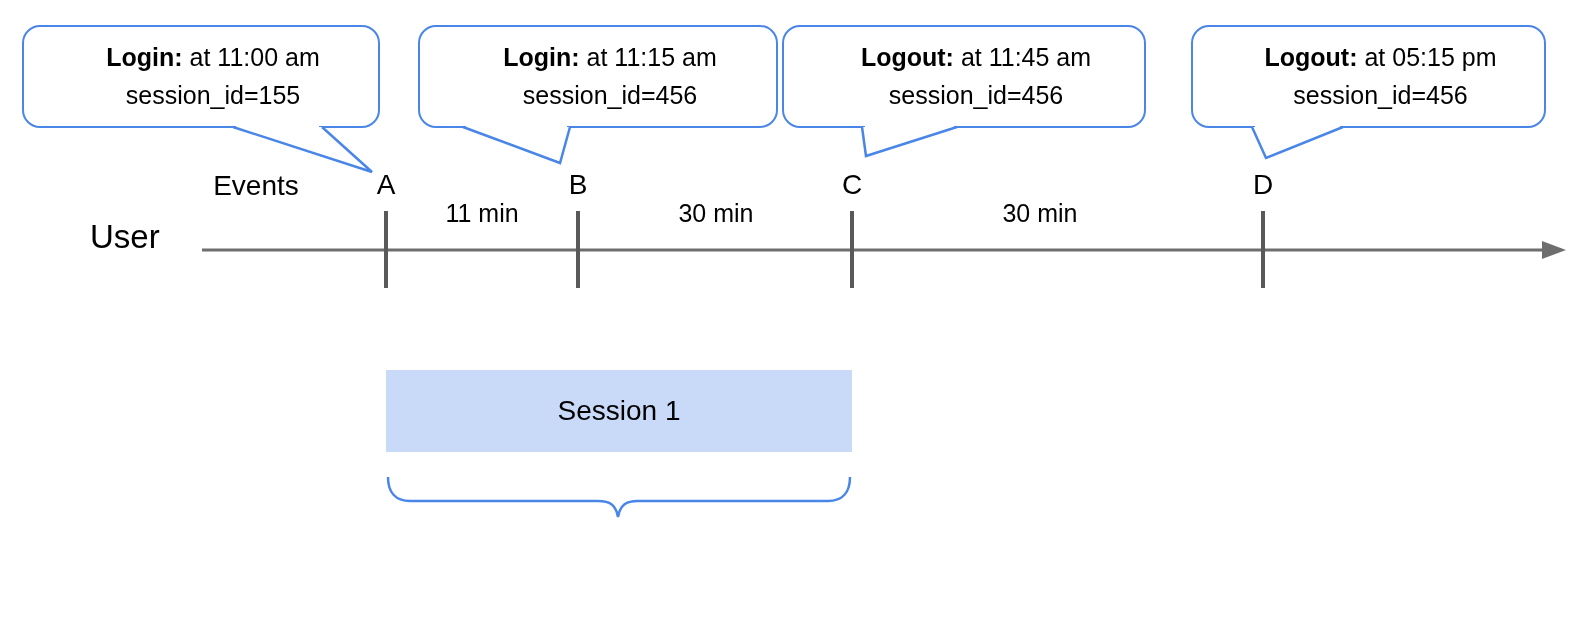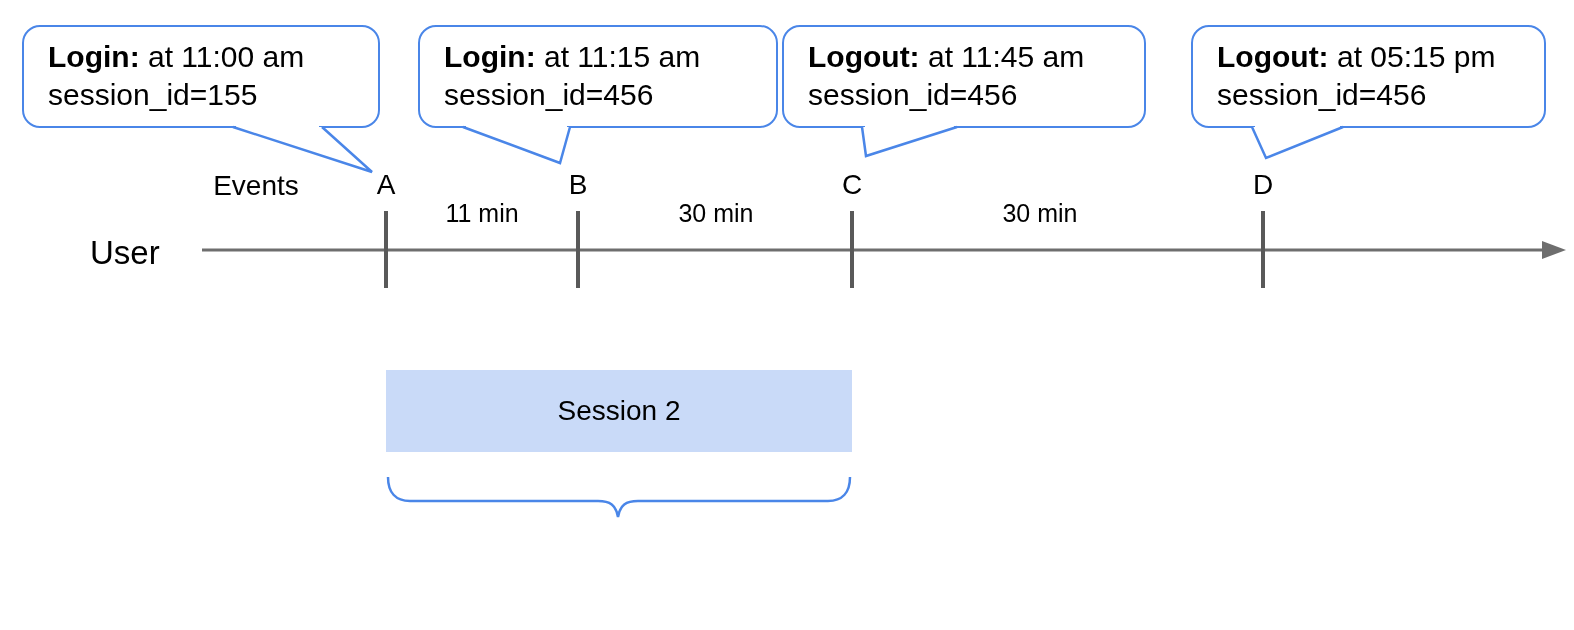--- a/index.html
+++ b/index.html
@@ -15,31 +15,32 @@
   .callout{
     position:absolute;
     top:25px;height:103px;
     border:2.5px solid var(--accent,#4a86e8);
     border-radius:18px;
     background:#fff;
     box-sizing:border-box;
     z-index:1;
   }
   .callout-line{
-    font-size:30px;
+    font-size:25px;
     line-height:38px;
     white-space:pre;
     padding-left:24px;
+    text-align:center;
   }
   .callout-line:first-child{padding-top:11px;}
   .bold{font-weight:700;}
   
   .lbl{position:absolute;white-space:nowrap;z-index:2;}
   .events-label{left:168px;top:170px;width:96px;text-align:center;font-size:28px;margin-left:40px;}
-  .user-label{left:90px;top:234px;font-size:33px;}
+  .user-label{left:90px;top:218px;font-size:33px;}
   .event-letter{top:169px;width:44px;text-align:center;font-size:28px;}
   .interval{top:199px;width:110px;text-align:center;font-size:25px;}
   
   .session-box{
     position:absolute;left:386px;top:370px;width:466px;height:82px;
     background:var(--session-fill,#c9daf8);
     display:flex;align-items:center;justify-content:center;
     font-size:28px;z-index:1;
   }
   .session-length{
@@ -89,21 +90,21 @@
   <div class="lbl event-letter" style="left:830px">C</div>
   <div class="lbl event-letter" style="left:1241px">D</div>
 
   <div class="lbl interval" style="left:427px">11 min</div>
   <div class="lbl interval" style="left:661px">30 min</div>
   <div class="lbl interval" style="left:985px">30 min</div>
 
   <div class="lbl user-label">User</div>
 
   <div class="session-box">
-    <span>Session 2</span>
+    <span>Session 1</span>
   </div>
 
 
   <svg class="overlay" viewBox="0 0 1574 630">
 
     <rect class="gap-cover" x="236" y="124.5" width="83" height="4.5"></rect>
     <rect class="gap-cover" x="466" y="124.5" width="101" height="4.5"></rect>
     <rect class="gap-cover" x="865" y="124.5" width="89" height="4.5"></rect>
     <rect class="gap-cover" x="1255" y="124.5" width="85" height="4.5"></rect>
 

